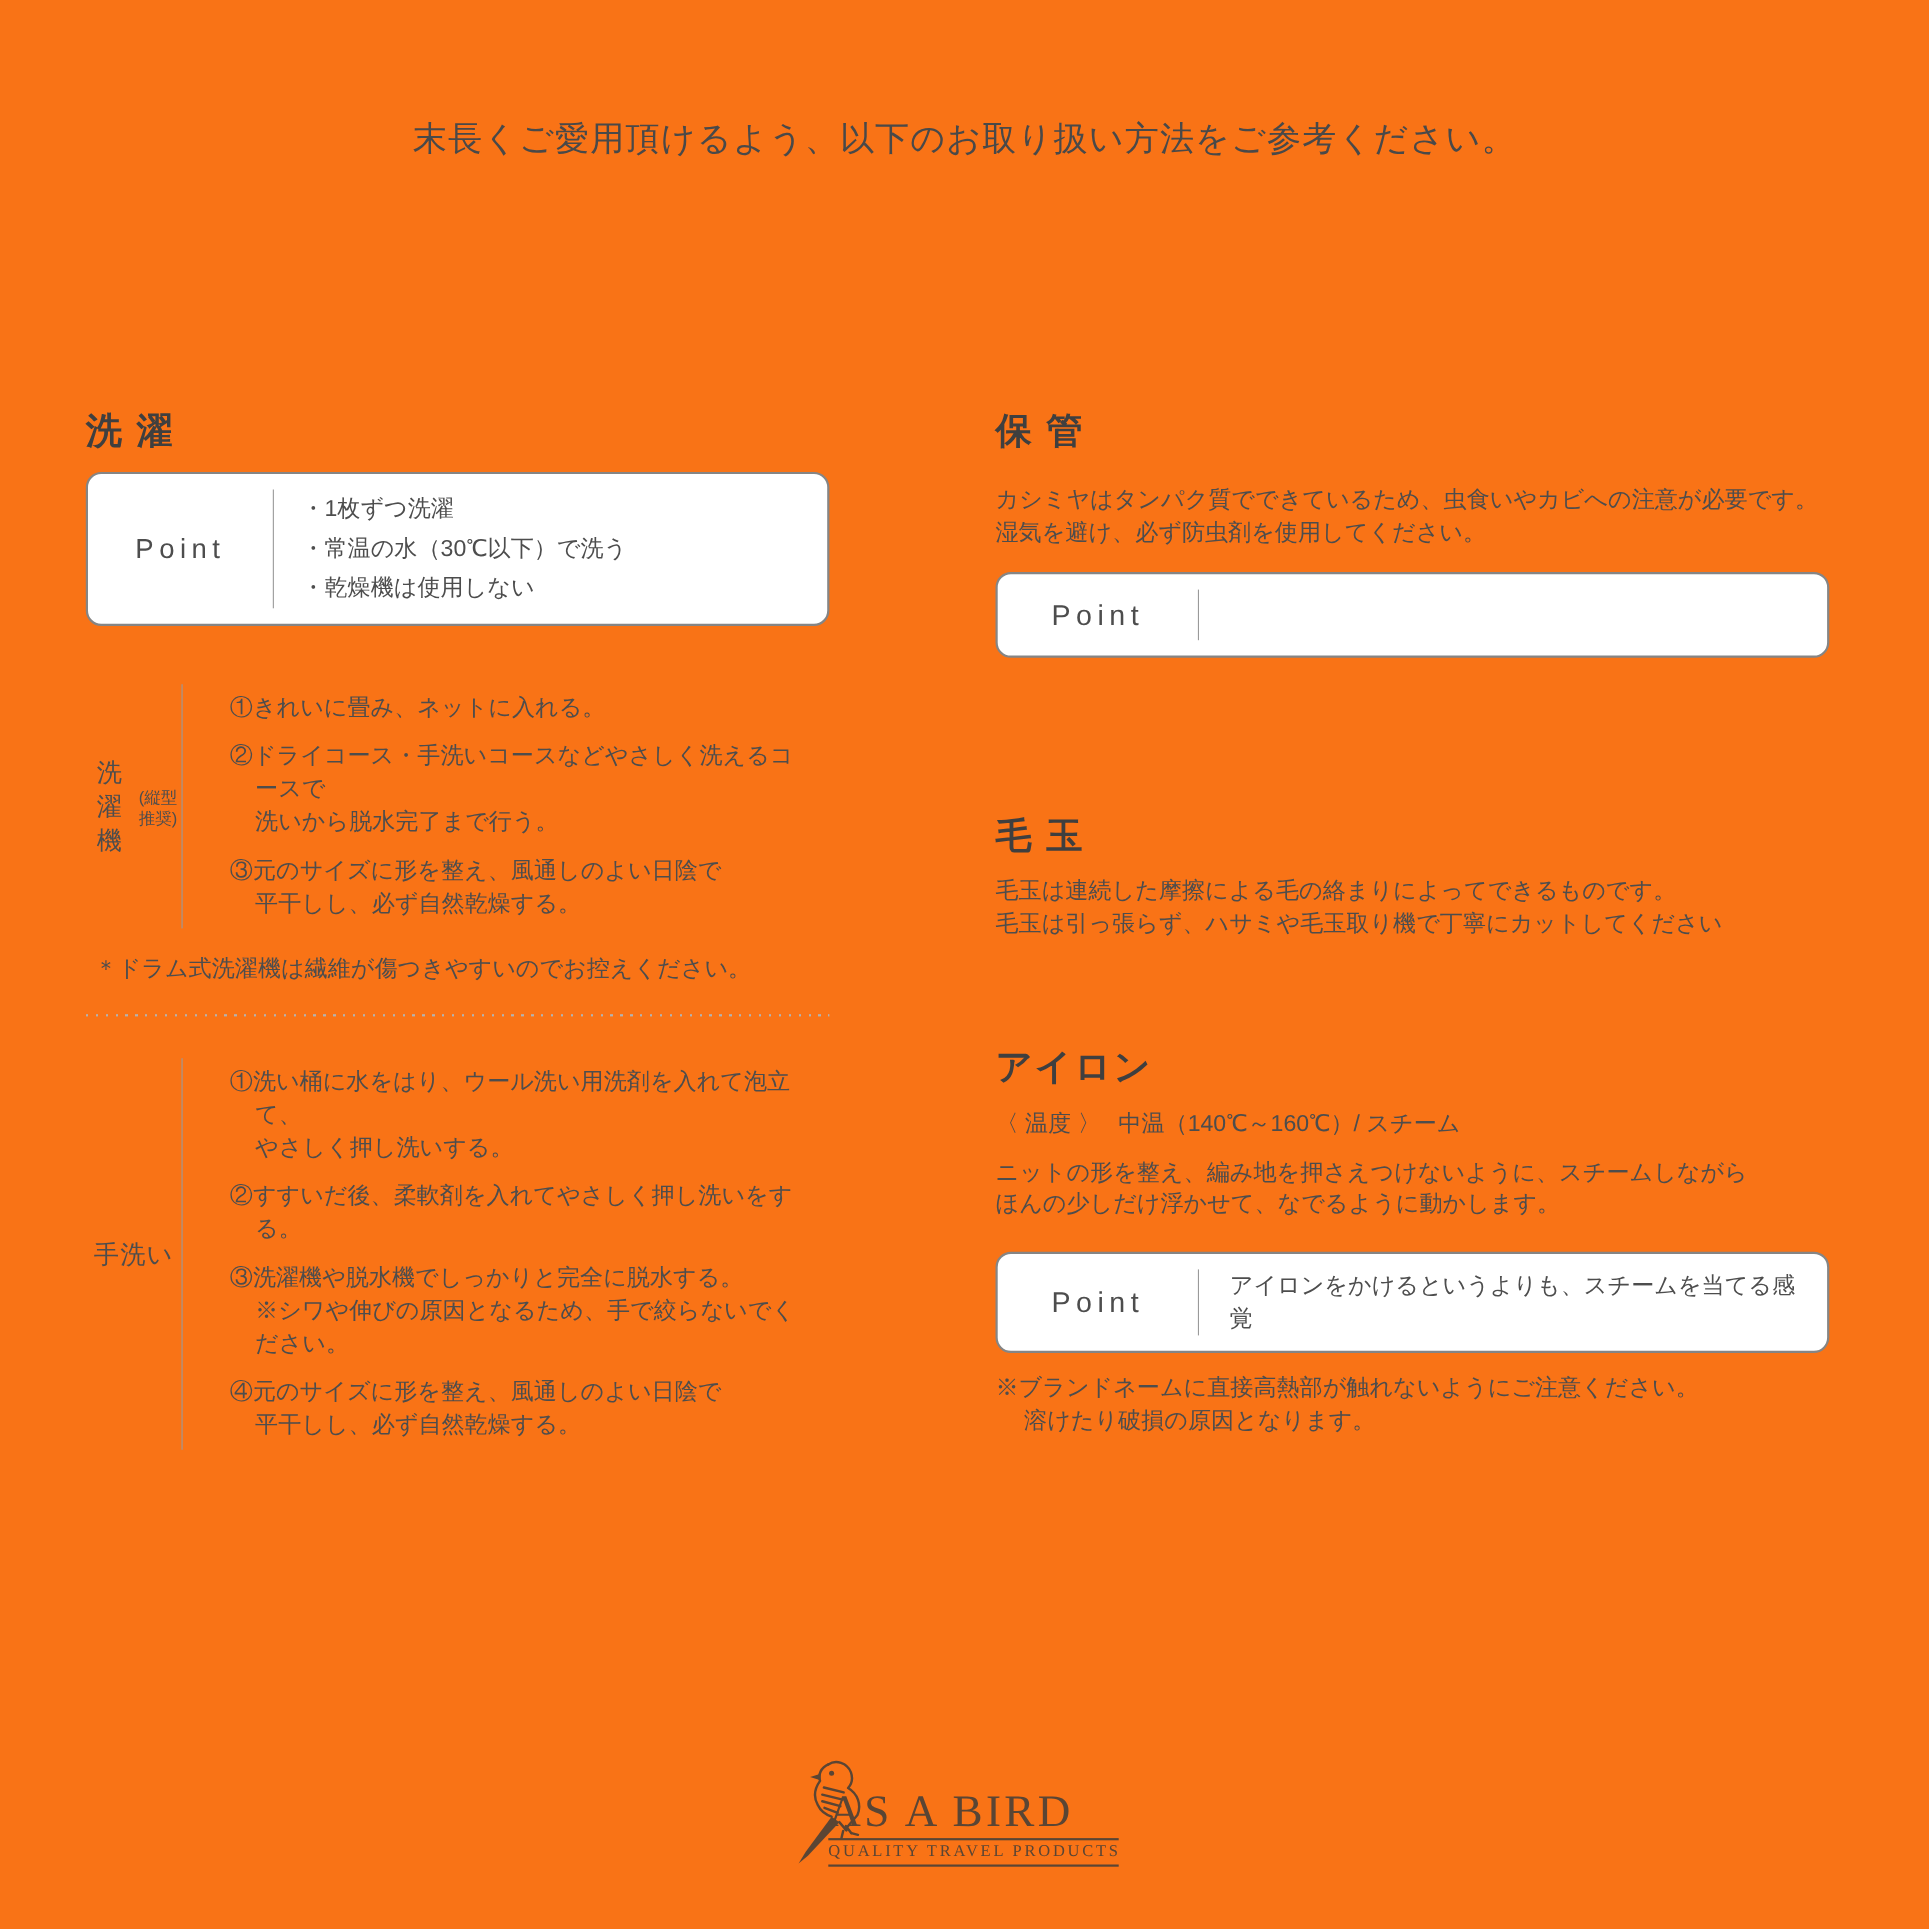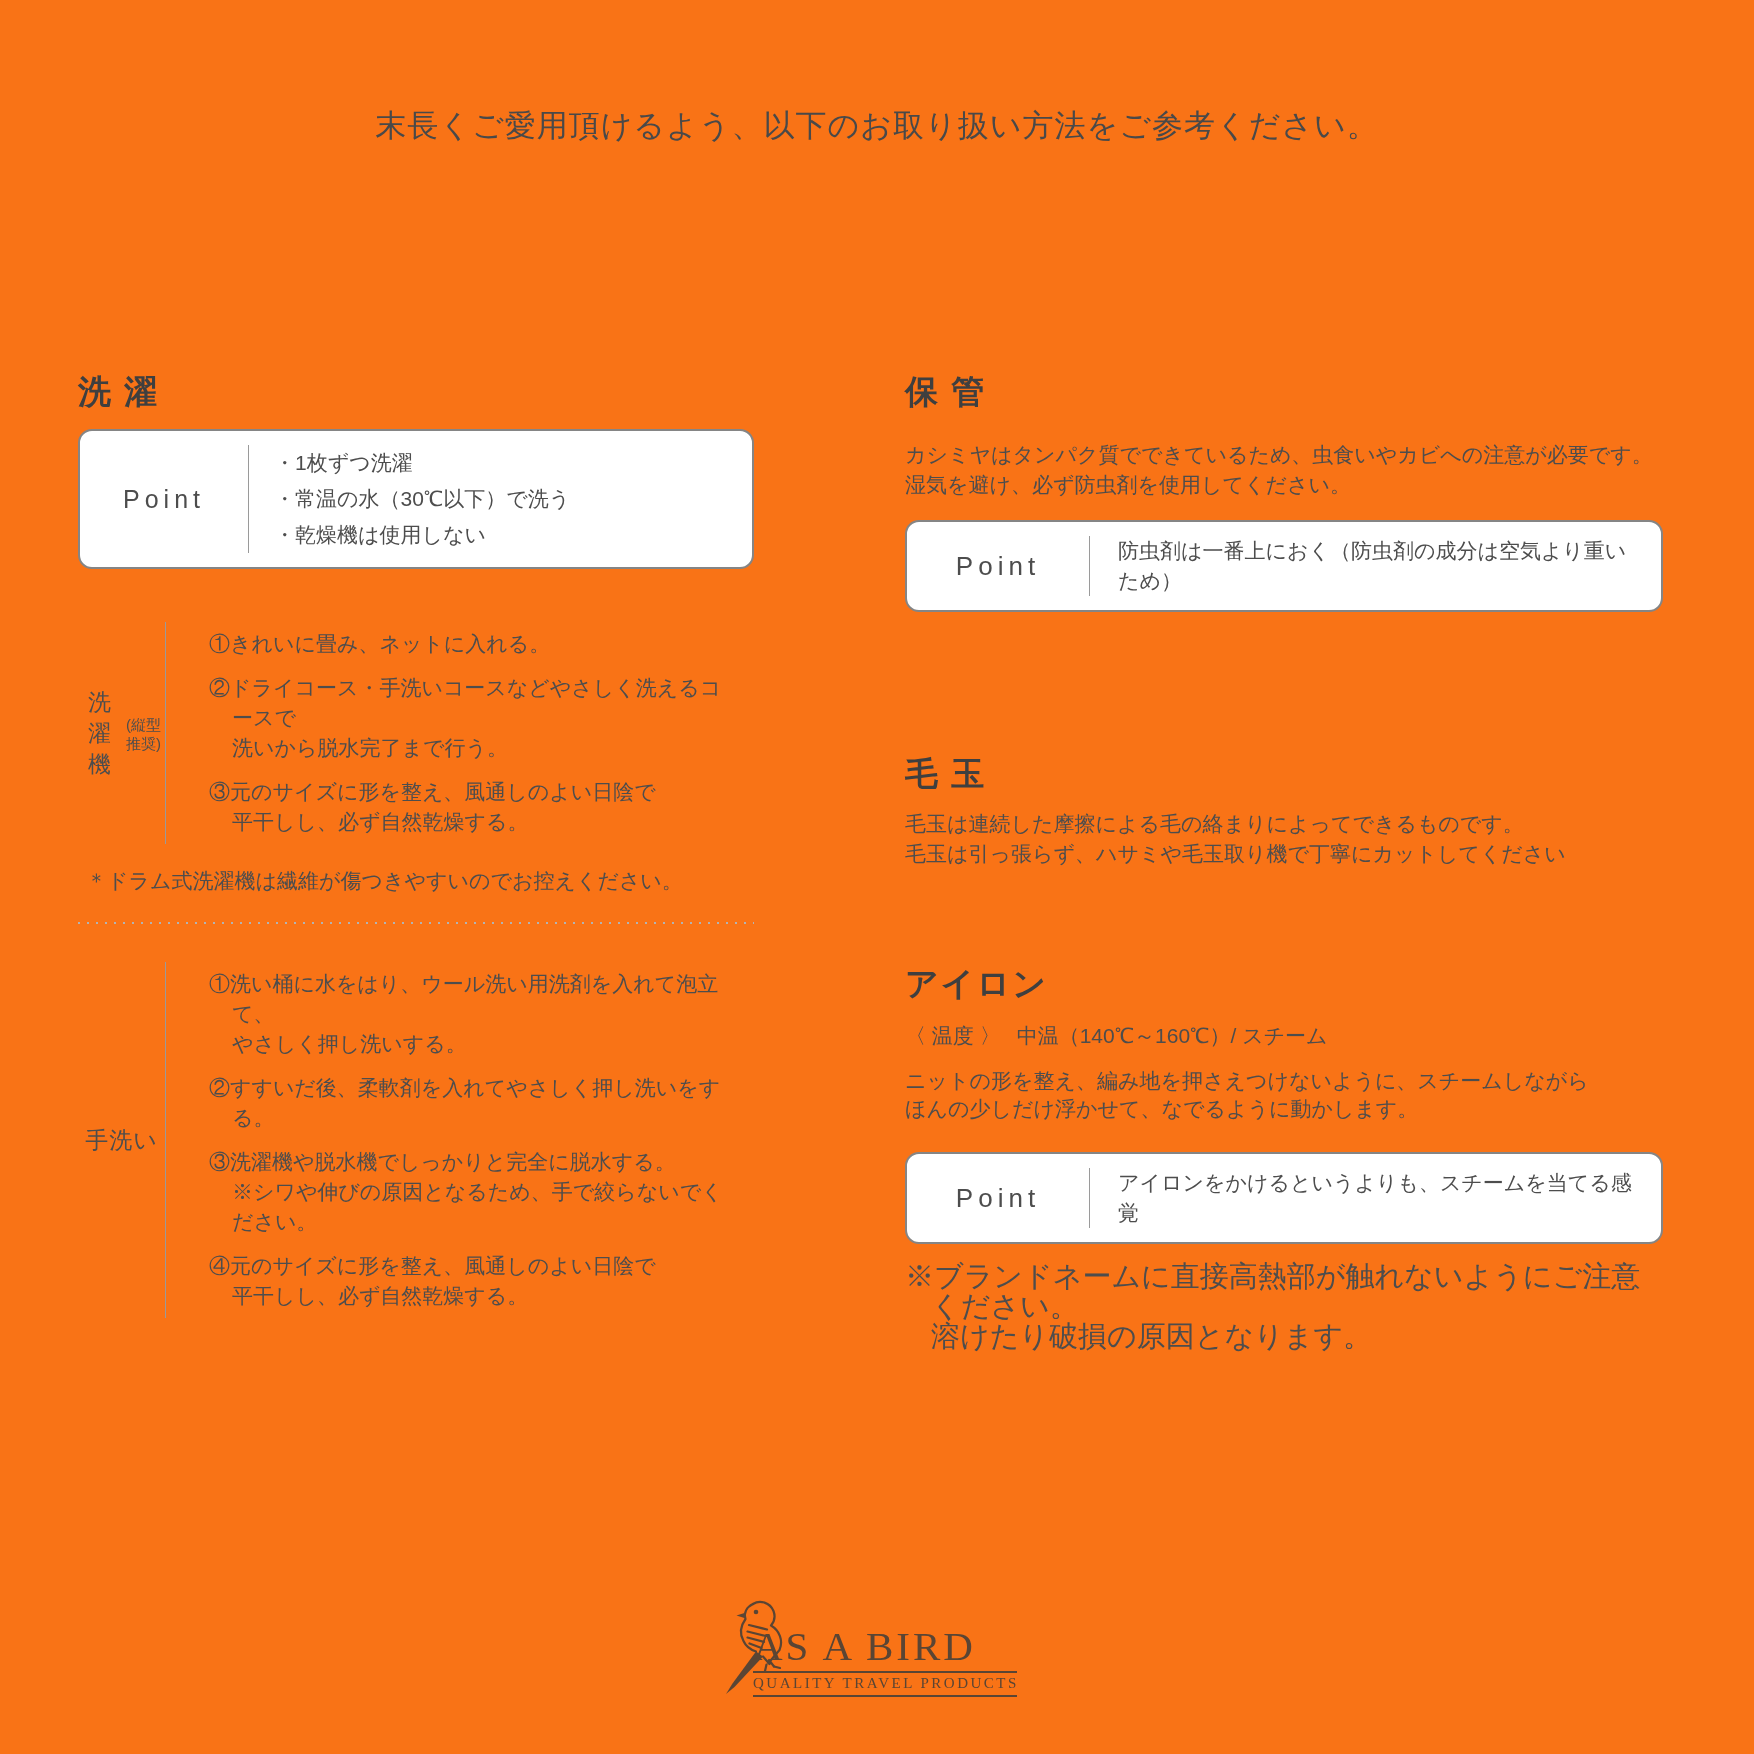--- a/index.html
+++ b/index.html
@@ -72,21 +72,21 @@
     background-image:repeating-linear-gradient(to right,#b3b3b3 0,#b3b3b3 2px,transparent 2px,transparent 9px);
   }
 
   .storage-body { margin-top:26px; line-height:30px; }
   .pilling-heading { margin-top:140px; }
   .pilling-body { margin-top:13px; line-height:30px; }
   .iron-heading { margin-top:93px; }
   .temp-line { margin-top:15px; font-size:21px; line-height:30px; }
   .iron-body { margin-top:16px; }
   .iron-note {
-    margin-top:17px; font-size:29px; line-height:30px; white-space:pre-line;
+    margin-top:17px; font-size:21px; line-height:30px; white-space:pre-line;
     padding-left:26px; text-indent:-26px;
   }
 
   
   .logo { position:absolute; left:722px; top:1596px; width:296px; height:104px; }
   .logo-bird { position:absolute; left:0; top:2px; }
   .logo-text { position:absolute; left:31px; top:0; width:264px; }
   .logo-brand {
     font-family:"Liberation Serif", serif; font-size:41px; line-height:44px;
     text-align:left; letter-spacing:3px; margin-top:28px; font-weight:normal;
@@ -160,21 +160,20 @@
   <div class="col col-right">
 
     <h2 class="section-heading">保 管</h2>
 
     <div class="body-text storage-body">カシミヤはタンパク質でできているため、虫食いやカビへの注意が必要です。
 湿気を避け、必ず防虫剤を使用してください。</div>
 
     <div class="point-box point-box-right">
       <div class="pb-label">Point</div>
       <div class="pb-divider"></div>
-      <div class="pb-content">防虫剤は一番上におく（防虫剤の成分は空気より重いため）</div>
     </div>
 
     <h2 class="section-heading pilling-heading">毛 玉</h2>
 
     <div class="body-text pilling-body">毛玉は連続した摩擦による毛の絡まりによってできるものです。
 毛玉は引っ張らず、ハサミや毛玉取り機で丁寧にカットしてください</div>
 
     <h2 class="section-heading iron-heading">アイロン</h2>
 
     <div class="labeled-line temp-line" style="margin-top:15px">

